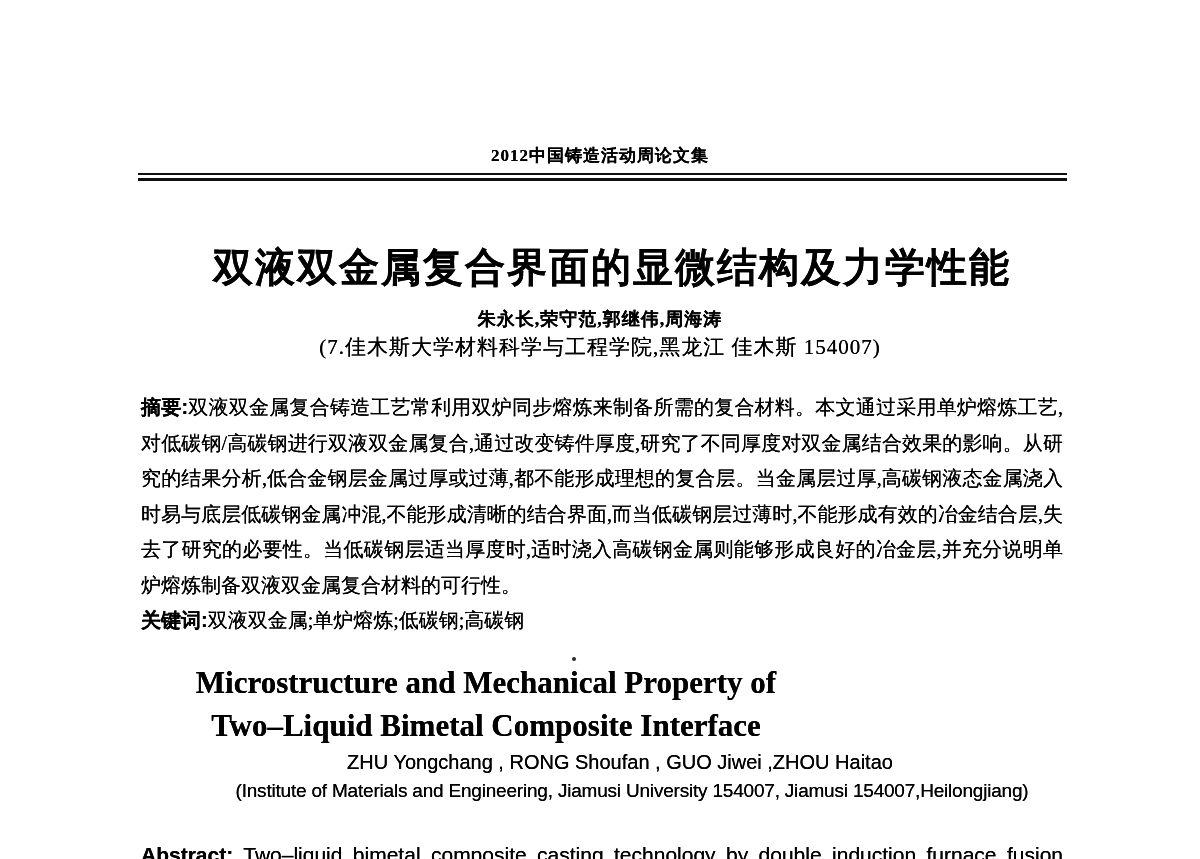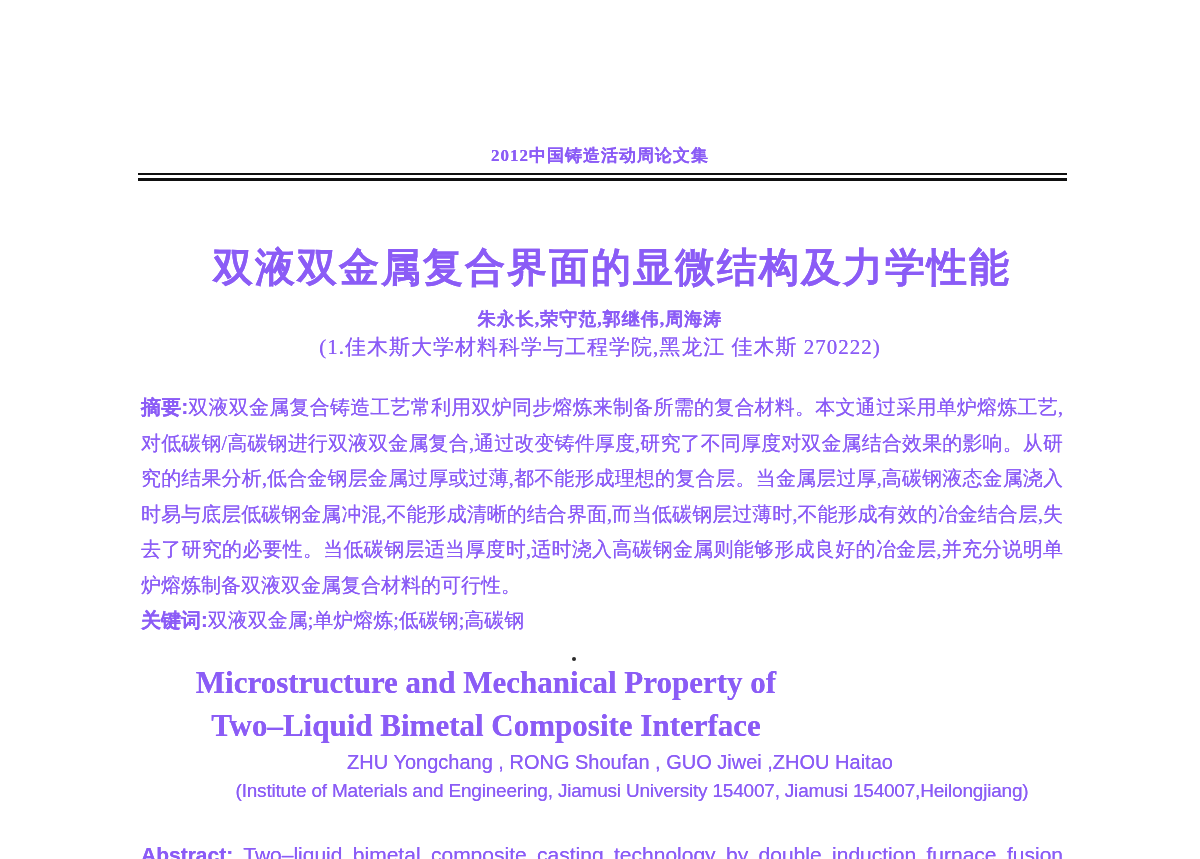--- a/index.html
+++ b/index.html
@@ -2,21 +2,21 @@
 <html><head>
 <meta charset="utf-8">
 <style>
   html,body{margin:0;padding:0;background:#e8e8e8;}
   .page{
     position:relative;
     width:1200px;height:859px;
     margin:0 auto;
     background:#ffffff;
     overflow:hidden;
-    color:#8b5cf6;
+    color:#000000;
     font-family:"Liberation Serif", serif;
   }
   .ink{ text-shadow:0 0 .6px currentColor; }
 
   .journal-header{
     position:absolute;top:144px;left:0;width:1200px;
     text-align:center;
     font-family:"Liberation Serif", serif;
     font-weight:600;font-size:17px;letter-spacing:1px;
   }
@@ -96,21 +96,21 @@
 
   <div class="journal-header ink">2012中国铸造活动周论文集</div>
 
   <div class="rule rule-top"></div>
   <div class="rule rule-bottom"></div>
 
   <div class="zh-title ink">双液双金属复合界面的显微结构及力学性能</div>
 
   <div class="zh-authors ink">朱永长,荣守范,郭继伟,周海涛</div>
 
-  <div class="zh-affiliation ink">(1.佳木斯大学材料科学与工程学院,黑龙江 佳木斯 270222)</div>
+  <div class="zh-affiliation ink">(7.佳木斯大学材料科学与工程学院,黑龙江 佳木斯 154007)</div>
 
   <div class="zh-abstract-block ink">
     <p><span class="bold-label">摘要:</span><span>双液双金属复合铸造工艺常利用双炉同步熔炼来制备所需的复合材料。本文通过采用单炉熔炼工艺,对低碳钢/高碳钢进行双液双金属复合,通过改变铸件厚度,研究了不同厚度对双金属结合效果的影响。从研究的结果分析,低合金钢层金属过厚或过薄,都不能形成理想的复合层。当金属层过厚,高碳钢液态金属浇入时易与底层低碳钢金属冲混,不能形成清晰的结合界面,而当低碳钢层过薄时,不能形成有效的冶金结合层,失去了研究的必要性。当低碳钢层适当厚度时,适时浇入高碳钢金属则能够形成良好的冶金层,并充分说明单炉熔炼制备双液双金属复合材料的可行性。</span></p>
     <p><span class="bold-label">关键词:</span><span>双液双金属;单炉熔炼;低碳钢;高碳钢</span></p>
   </div>
 
   <div class="ink-speck"></div>
 
   <div class="en-title ink">
     <div>Microstructure and Mechanical Property of</div>

